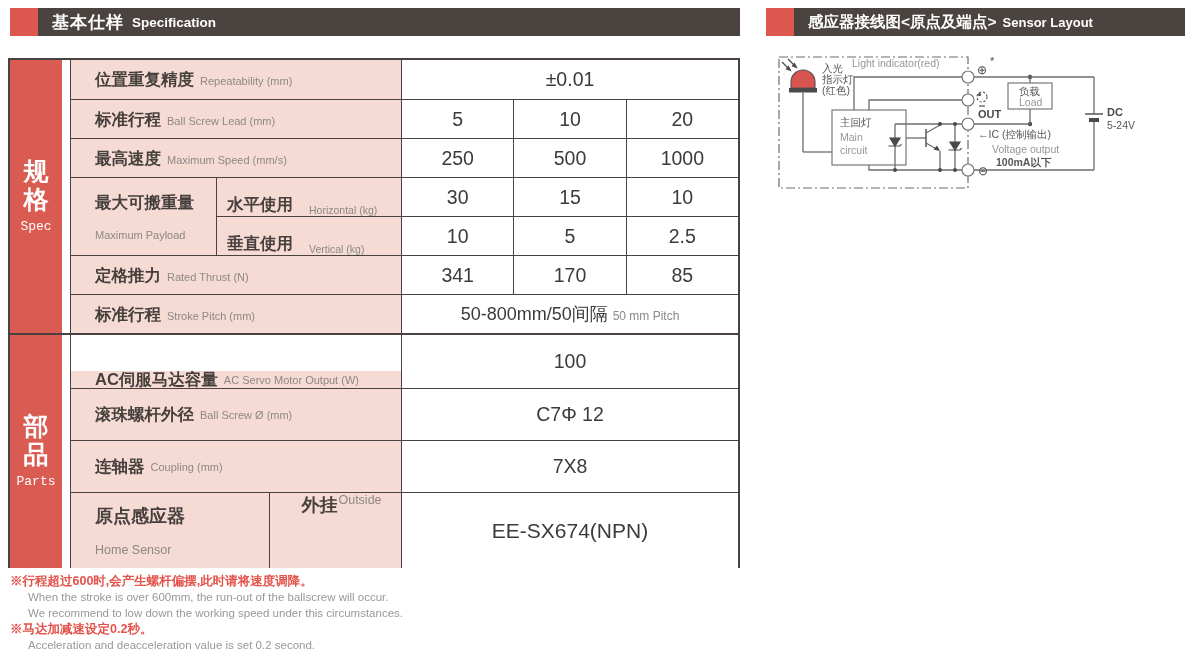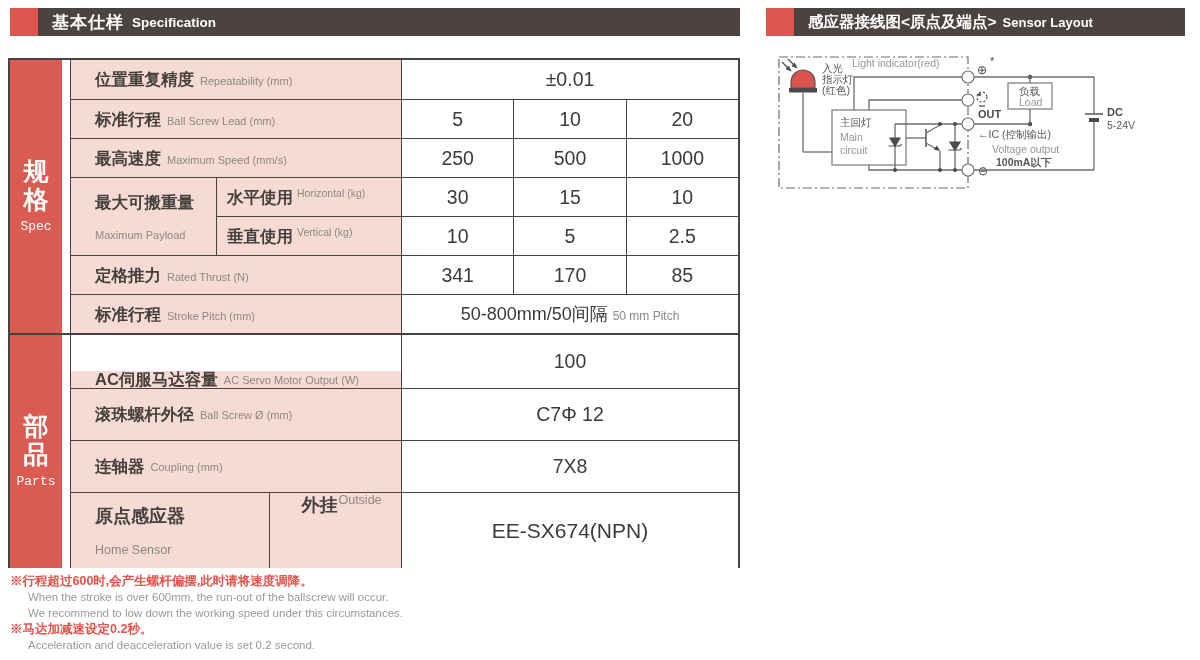--- a/index.html
+++ b/index.html
@@ -41,21 +41,21 @@
 
   .val { flex:1; border-left:1px solid #4a4241; background:#ffffff;
          align-items:center; justify-content:center; font-size:19.5px; color:#3e3a38; font-weight:500; }
   .val .sub-en { font-size:12px; color:#8d8886; font-weight:400; margin-left:5px; position:relative; top:2px; }
 
   .group-label { width:145px; }
   .subcol { flex:1; display:flex; flex-direction:column; }
   .subrow { flex:1; display:flex; }
   .subrow + .subrow { border-top:1px solid #4a4241; }
   .sublabel { width:185px; border-left:1px solid #4a4241; background:#f5dbd3; padding-left:10px;
-              align-items:flex-start; gap:4px; padding-top:9px; }
+              align-items:flex-end; gap:16px; padding-top:9px; }
   .sublabel .lzh { font-size:16.5px; font-weight:700; color:#453f3d; }
   .sublabel .len { font-size:10.5px; color:#8d8886; }
 
   .home-label { width:198px; }
   .home-sub { width:132px; border-left:1px solid #4a4241; background:#f5dbd3; padding-left:12px;
               flex-direction:row; justify-content:center; gap:1px; }
   .home-sub .lzh { font-size:16.5px; font-weight:700; color:#453f3d; }
   .home-sub .len { font-size:11px; color:#8d8886; }
 
   

